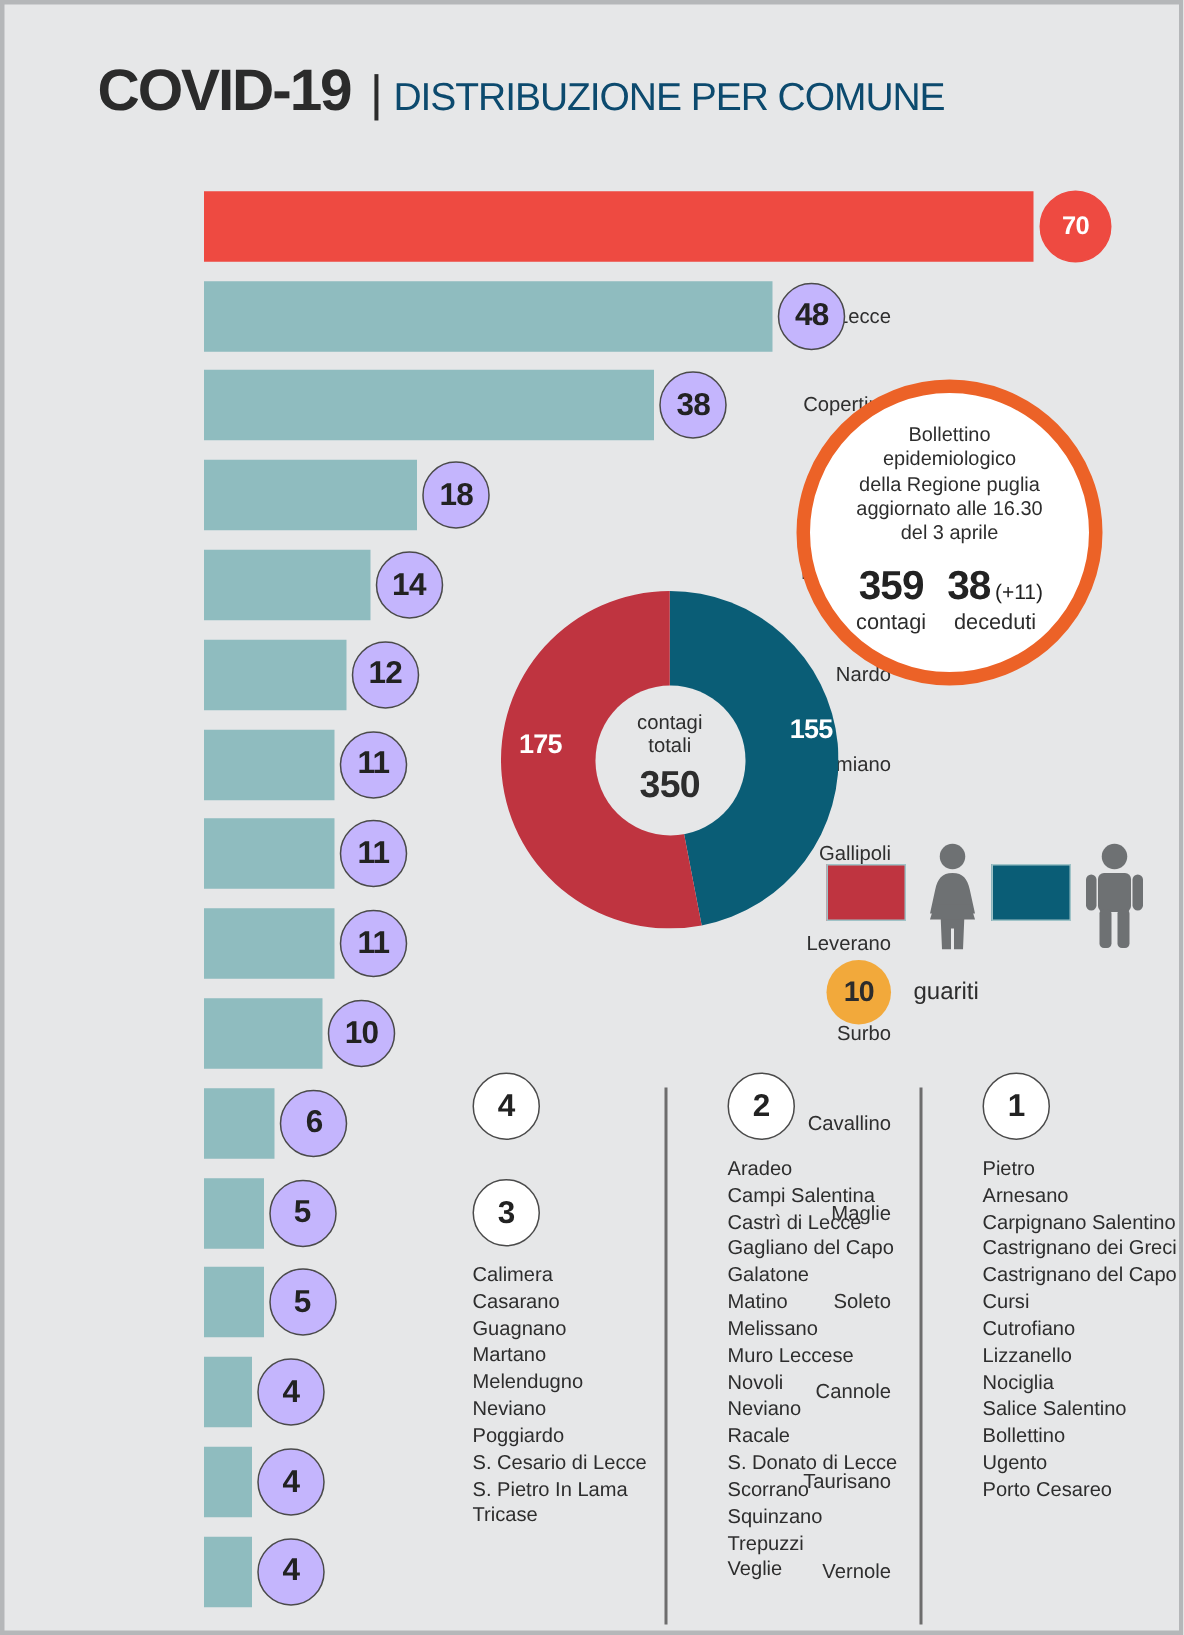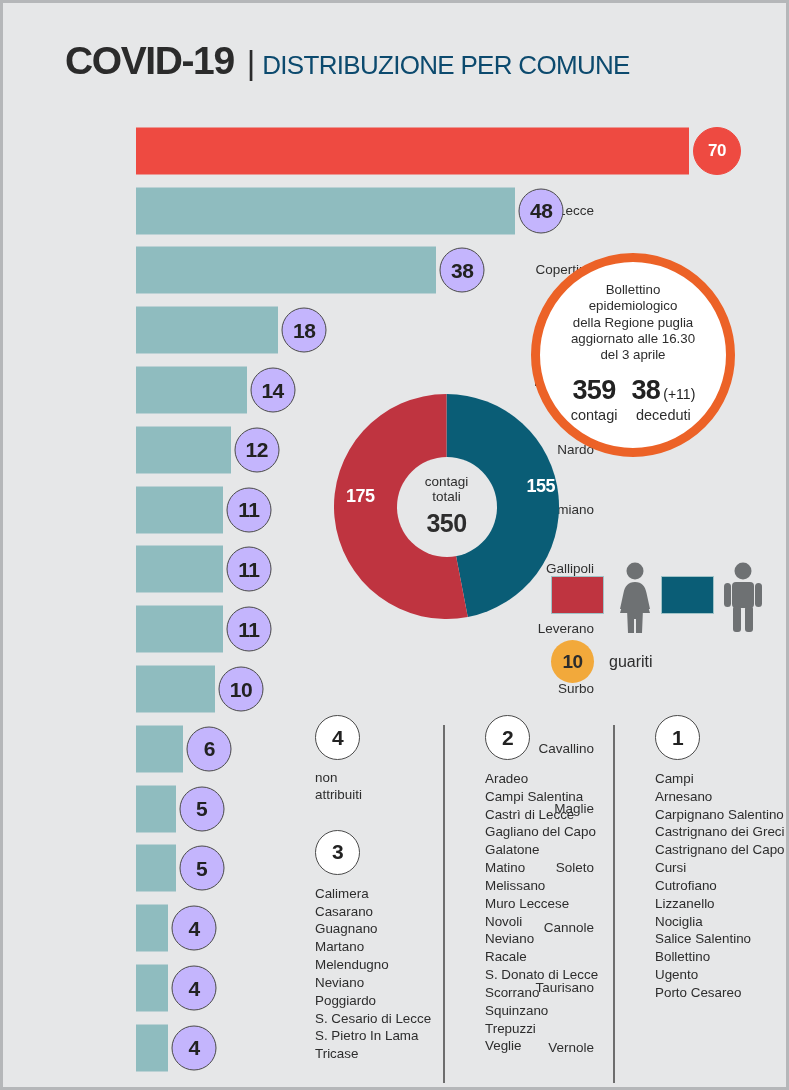--- a/index.html
+++ b/index.html
@@ -313,24 +313,20 @@
   <div id="guariti">
     <div class="gbadge">10</div>
     <div class="glabel">guariti</div>
   </div>
 
   <div id="bottom">
     <div class="col-sep" id="sep-1"></div>
     <div class="col-sep" id="sep-2"></div>
   <div class="bcolumn" style="left: 0px;">
         <div class="ccircle">4</div>
-        <div class="cnote">
-          <div>non</div>
-          <div>attribuiti</div>
-        </div>
         <div class="ccircle" style="margin-top: 26px;">3</div>
         <ul class="clist">
           <li>Calimera</li>
           <li>Casarano</li>
           <li>Guagnano</li>
           <li>Martano</li>
           <li>Melendugno</li>
           <li>Neviano</li>
           <li>Poggiardo</li>
           <li>S. Cesario di Lecce</li>
@@ -355,21 +351,21 @@
           <li>S. Donato di Lecce</li>
           <li>Scorrano</li>
           <li>Squinzano</li>
           <li>Trepuzzi</li>
           <li>Veglie</li>
         </ul>
       </div>
       <div class="bcolumn" style="left: 340px;">
         <div class="ccircle">1</div>
         <ul class="clist">
-          <li>Campi</li>
+          <li>Pietro</li>
           <li>Arnesano</li>
           <li>Carpignano Salentino</li>
           <li>Castrignano dei Greci</li>
           <li>Castrignano del Capo</li>
           <li>Cursi</li>
           <li>Cutrofiano</li>
           <li>Lizzanello</li>
           <li>Nociglia</li>
           <li>Salice Salentino</li>
           <li>Bollettino</li>

